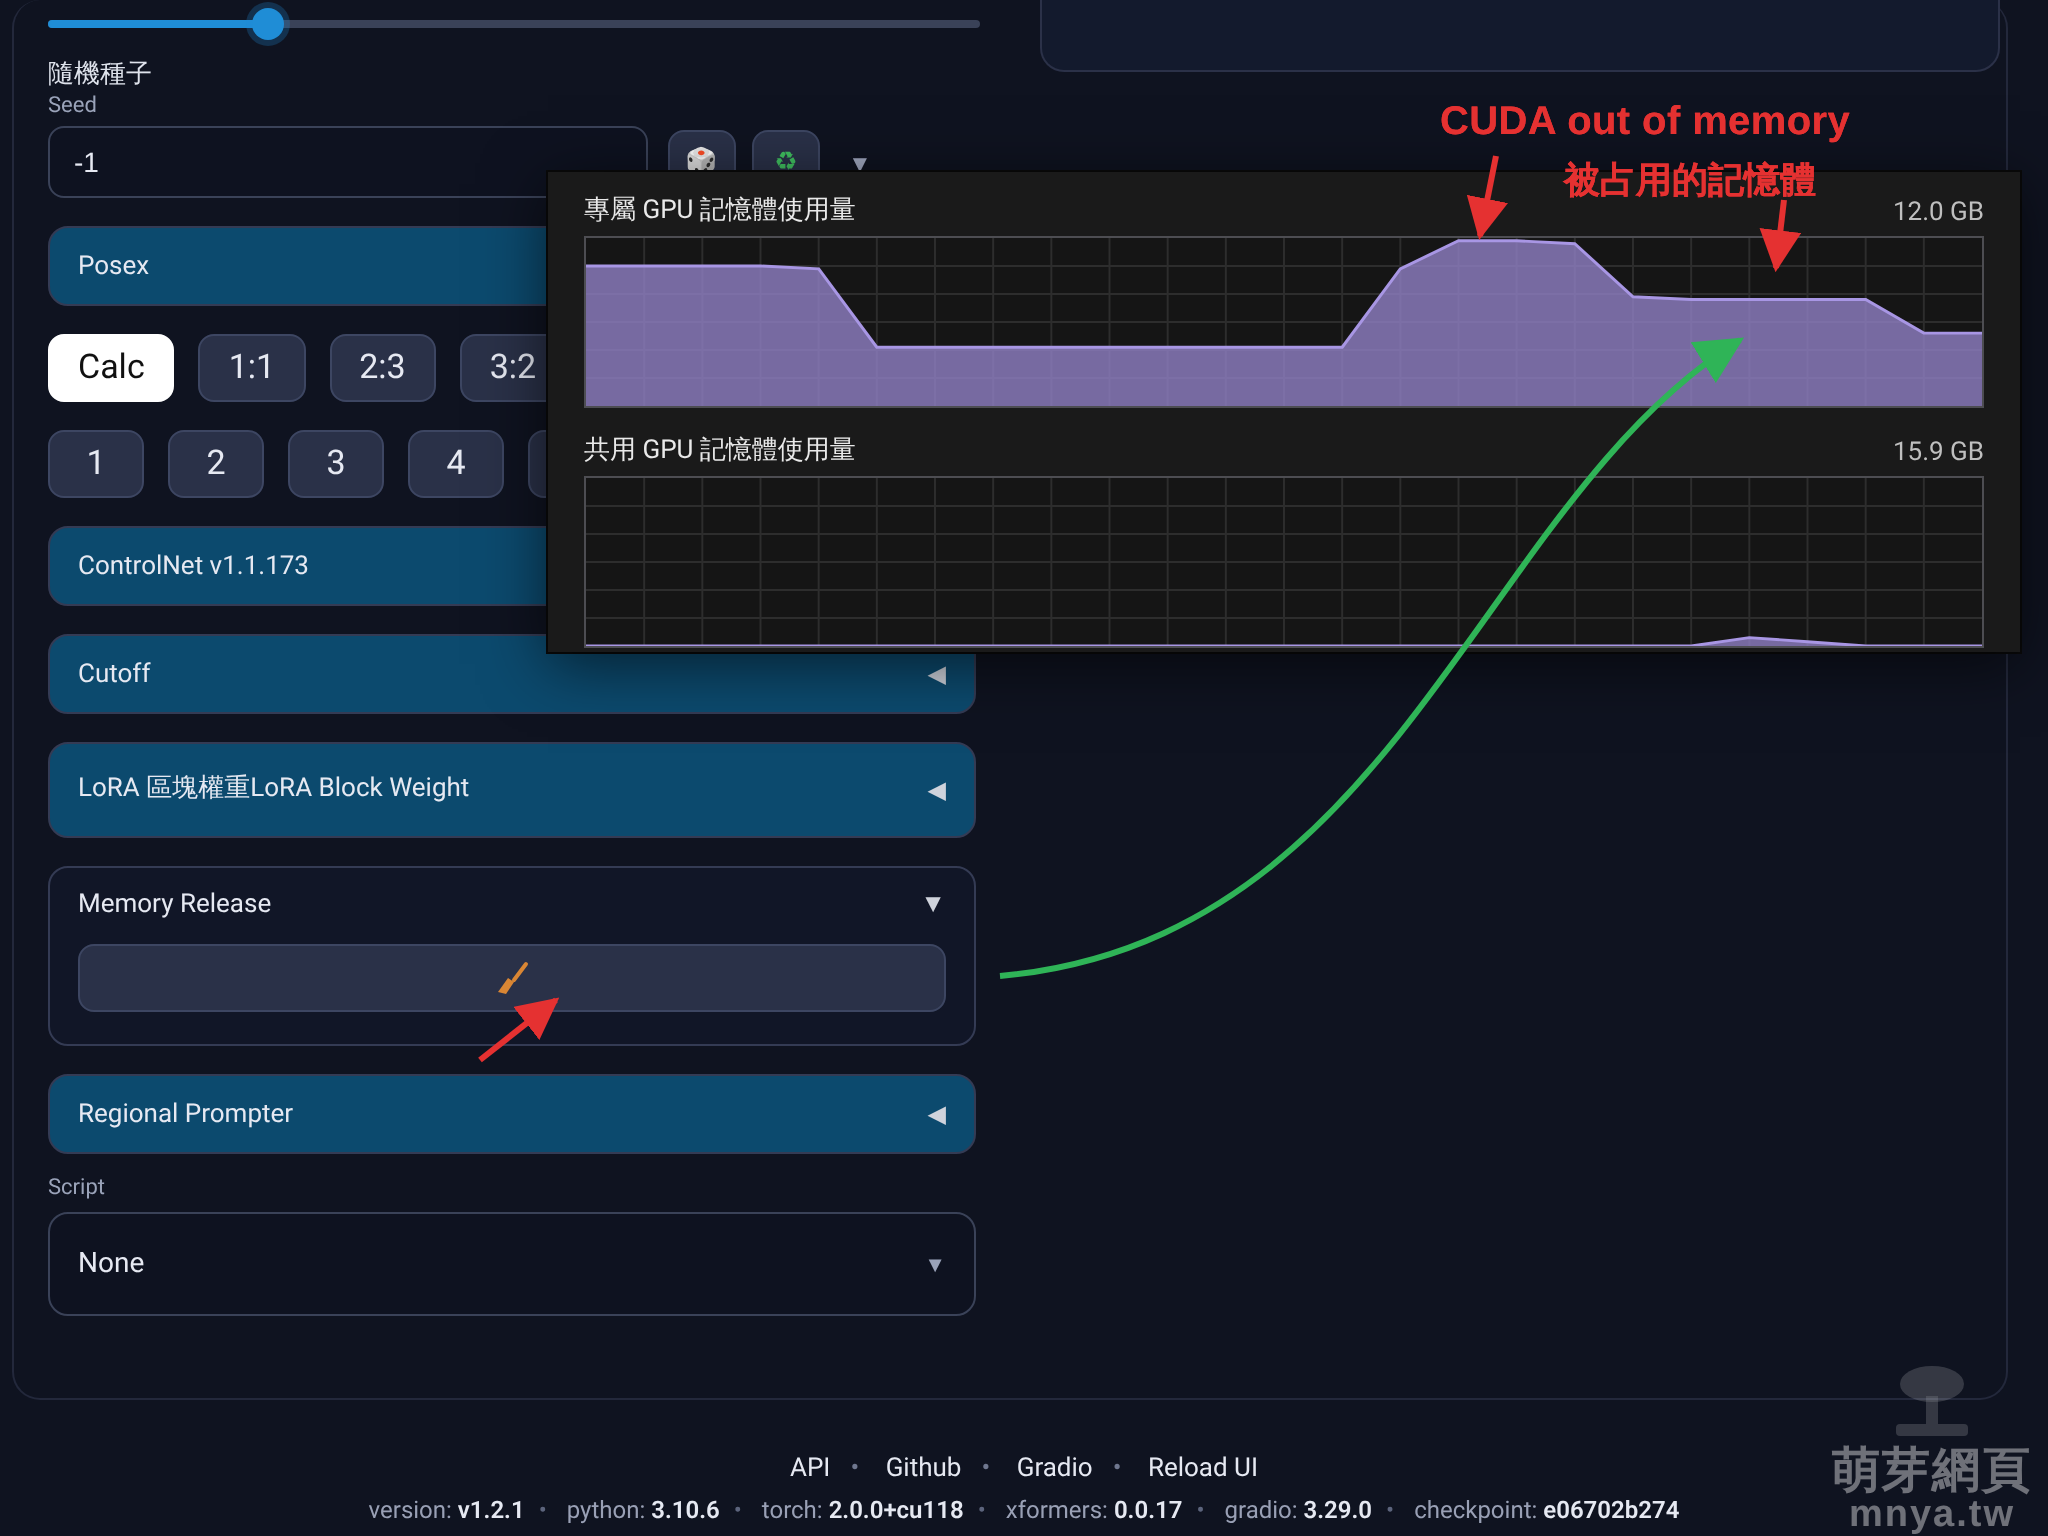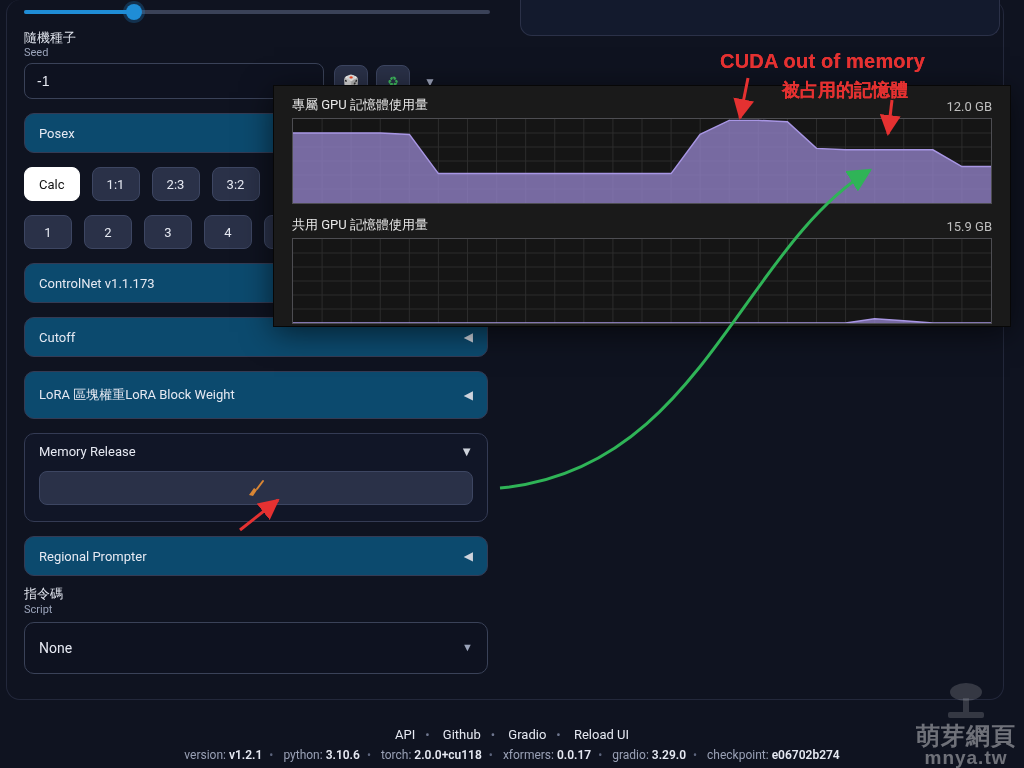--- a/index.html
+++ b/index.html
@@ -107,21 +107,21 @@
     color:#f0a24a;
   }
 
   
   .btn-row { display:flex; gap:12px; margin:14px 0 0 12px; flex-wrap:wrap; }
   .chip {
     min-width: 48px; height: 34px; padding: 0 14px;
     display:flex; align-items:center; justify-content:center;
     border-radius: 8px;
     background:#2a3148; border:1px solid #3d4662;
-    color:#e6e9f2; font-size:13px;
+    color:#e6e9f2; font-size:17px;
   }
   .chip.active { background:#ffffff; color:#111; border-color:#ffffff; }
 
   
   .script-label-block { margin: 10px 0 0 12px; }
   .script-dd {
     margin: 6px 12px 0 12px;
     border:1px solid #3a4258; border-radius:10px;
     background:#0e1220;
     height: 52px;
@@ -282,21 +282,20 @@
       </svg>
     </div>
   </div>
 
   <div class="accordion">
     <span class="t1">Regional Prompter</span>
     <span class="chevron">◀</span>
   </div>
 
   <div class="script-label-block">
-    <div class="field-label" style="margin-left:0">指令碼</div>
     <div class="field-sublabel" style="margin-left:0">Script</div>
   </div>
   <div class="script-dd">
     <span>None</span>
     <span class="dd-caret">▼</span>
   </div>
 
 </div>
 
 <div class="gpu-panel">

